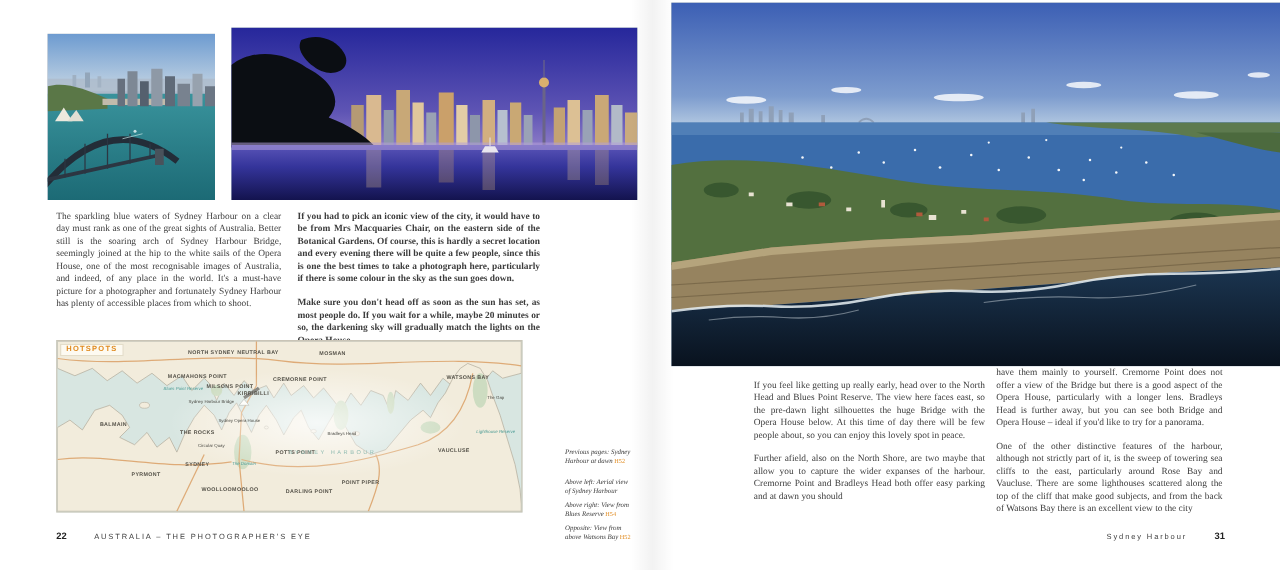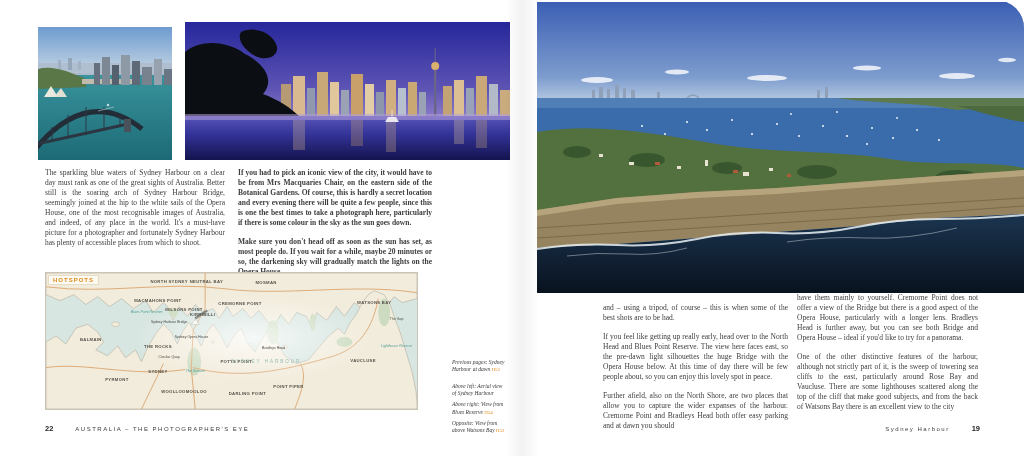--- a/index.html
+++ b/index.html
@@ -1,19 +1,19 @@
 <!DOCTYPE html>
 <html style="--orange: #e08a1e; --teal: #4f9d96;"><head>
 <meta charset="utf-8">
 <style>
   :root{ --orange:#e08a1e; --teal:#4f9d96; }
   *{box-sizing:border-box; margin:0; padding:0;}
   html,body{background:#ffffff;}
   .spread{position:relative; width:1024px; height:456px; background:#fff; overflow:hidden;
-          font-family:"Liberation Serif", serif; color:#3f3f3f;border-radius:28px;}
+          font-family:"Liberation Serif", serif; color:#3f3f3f;}
 
   
   .photo{position:absolute; overflow:hidden; background:#9ab;}
   .photo svg{display:block; width:100%; height:100%;}
   #photo-aerial{left:38px; top:27px; width:134px; height:133px;}
   #photo-dusk{left:185px; top:22px; width:325px; height:138px;}
   #photo-watsons{left:537px; top:2px; width:487px; height:291px;}
 
   
   .col{position:absolute; text-align:justify;}
@@ -362,27 +362,26 @@
 
         <g stroke="#e8f0f4" fill="none" opacity=".85">
           <path d="M0,247 Q40,241 80,243 T160,237 T240,231 T320,225 T400,217 T487,213" stroke-width="2"></path>
           <path d="M30,254 Q60,250 90,252 T150,246" stroke-width="1" opacity=".5"></path>
           <path d="M250,240 Q290,234 330,236 T420,226" stroke-width="1" opacity=".5"></path>
         </g>
       </svg>
     </figure>
 
     <div class="col" id="r-col1">
-      <p>and – using a tripod, of course – this is when some of the best shots are to be had.</p>
       <p>If you feel like getting up really early, head over to the North Head and Blues Point Reserve. The view here faces east, so the pre-dawn light silhouettes the huge Bridge with the Opera House below. At this time of day there will be few people about, so you can enjoy this lovely spot in peace.</p>
-      <p>Further afield, also on the North Shore, are two places that allow you to capture the wider expanses of the harbour. Cremorne Point and Bradleys Head both offer easy parking and at dawn you should</p>
+      <p>Further afield, also on the North Shore, are two maybe that allow you to capture the wider expanses of the harbour. Cremorne Point and Bradleys Head both offer easy parking and at dawn you should</p>
     </div>
     <div class="col" id="r-col2">
       <p>have them mainly to yourself. Cremorne Point does not offer a view of the Bridge but there is a good aspect of the Opera House, particularly with a longer lens. Bradleys Head is further away, but you can see both Bridge and Opera House – ideal if you'd like to try for a panorama.</p>
       <p>One of the other distinctive features of the harbour, although not strictly part of it, is the sweep of towering sea cliffs to the east, particularly around Rose Bay and Vaucluse. There are some lighthouses scattered along the top of the cliff that make good subjects, and from the back of Watsons Bay there is an excellent view to the city</p>
     </div>
 
     <footer class="footer" id="footer-right">
-      <span class="ftitle">Sydney Harbour</span><span class="pagenum">19</span>
+      <span class="ftitle">Sydney Harbour</span><span class="pagenum">31</span>
     </footer>
   </section>
 
 </div>
 
 </body></html>

